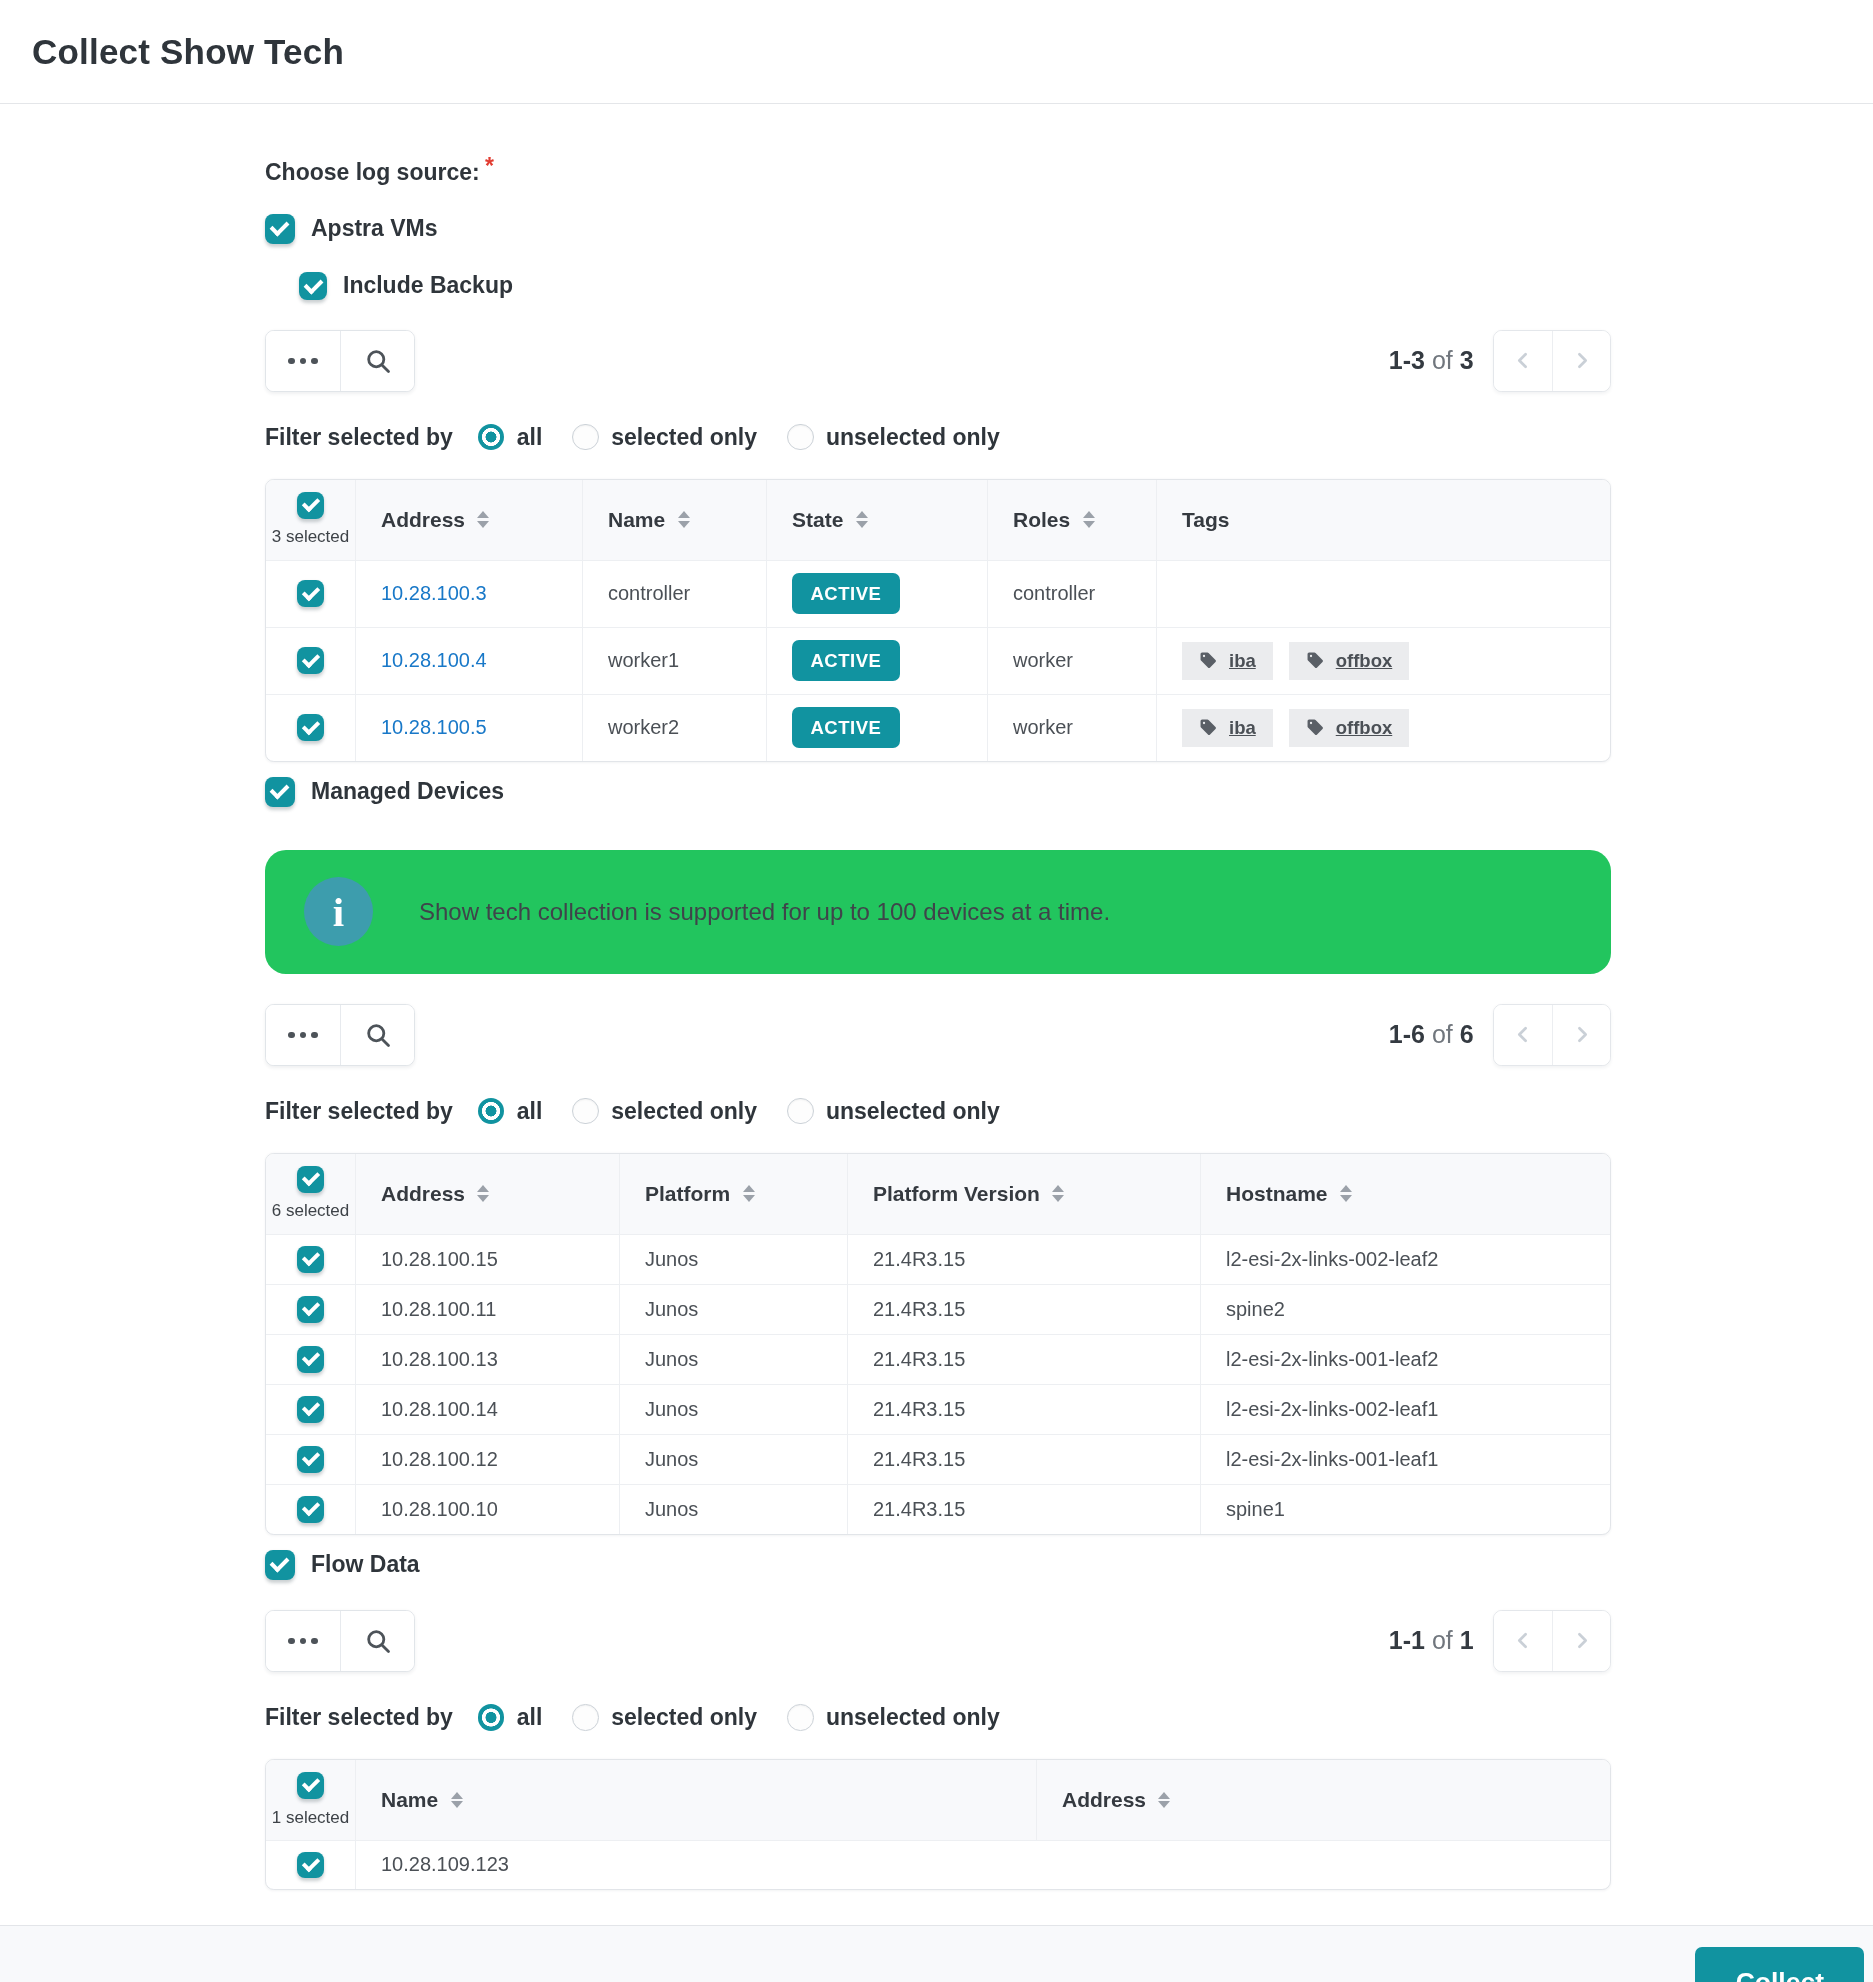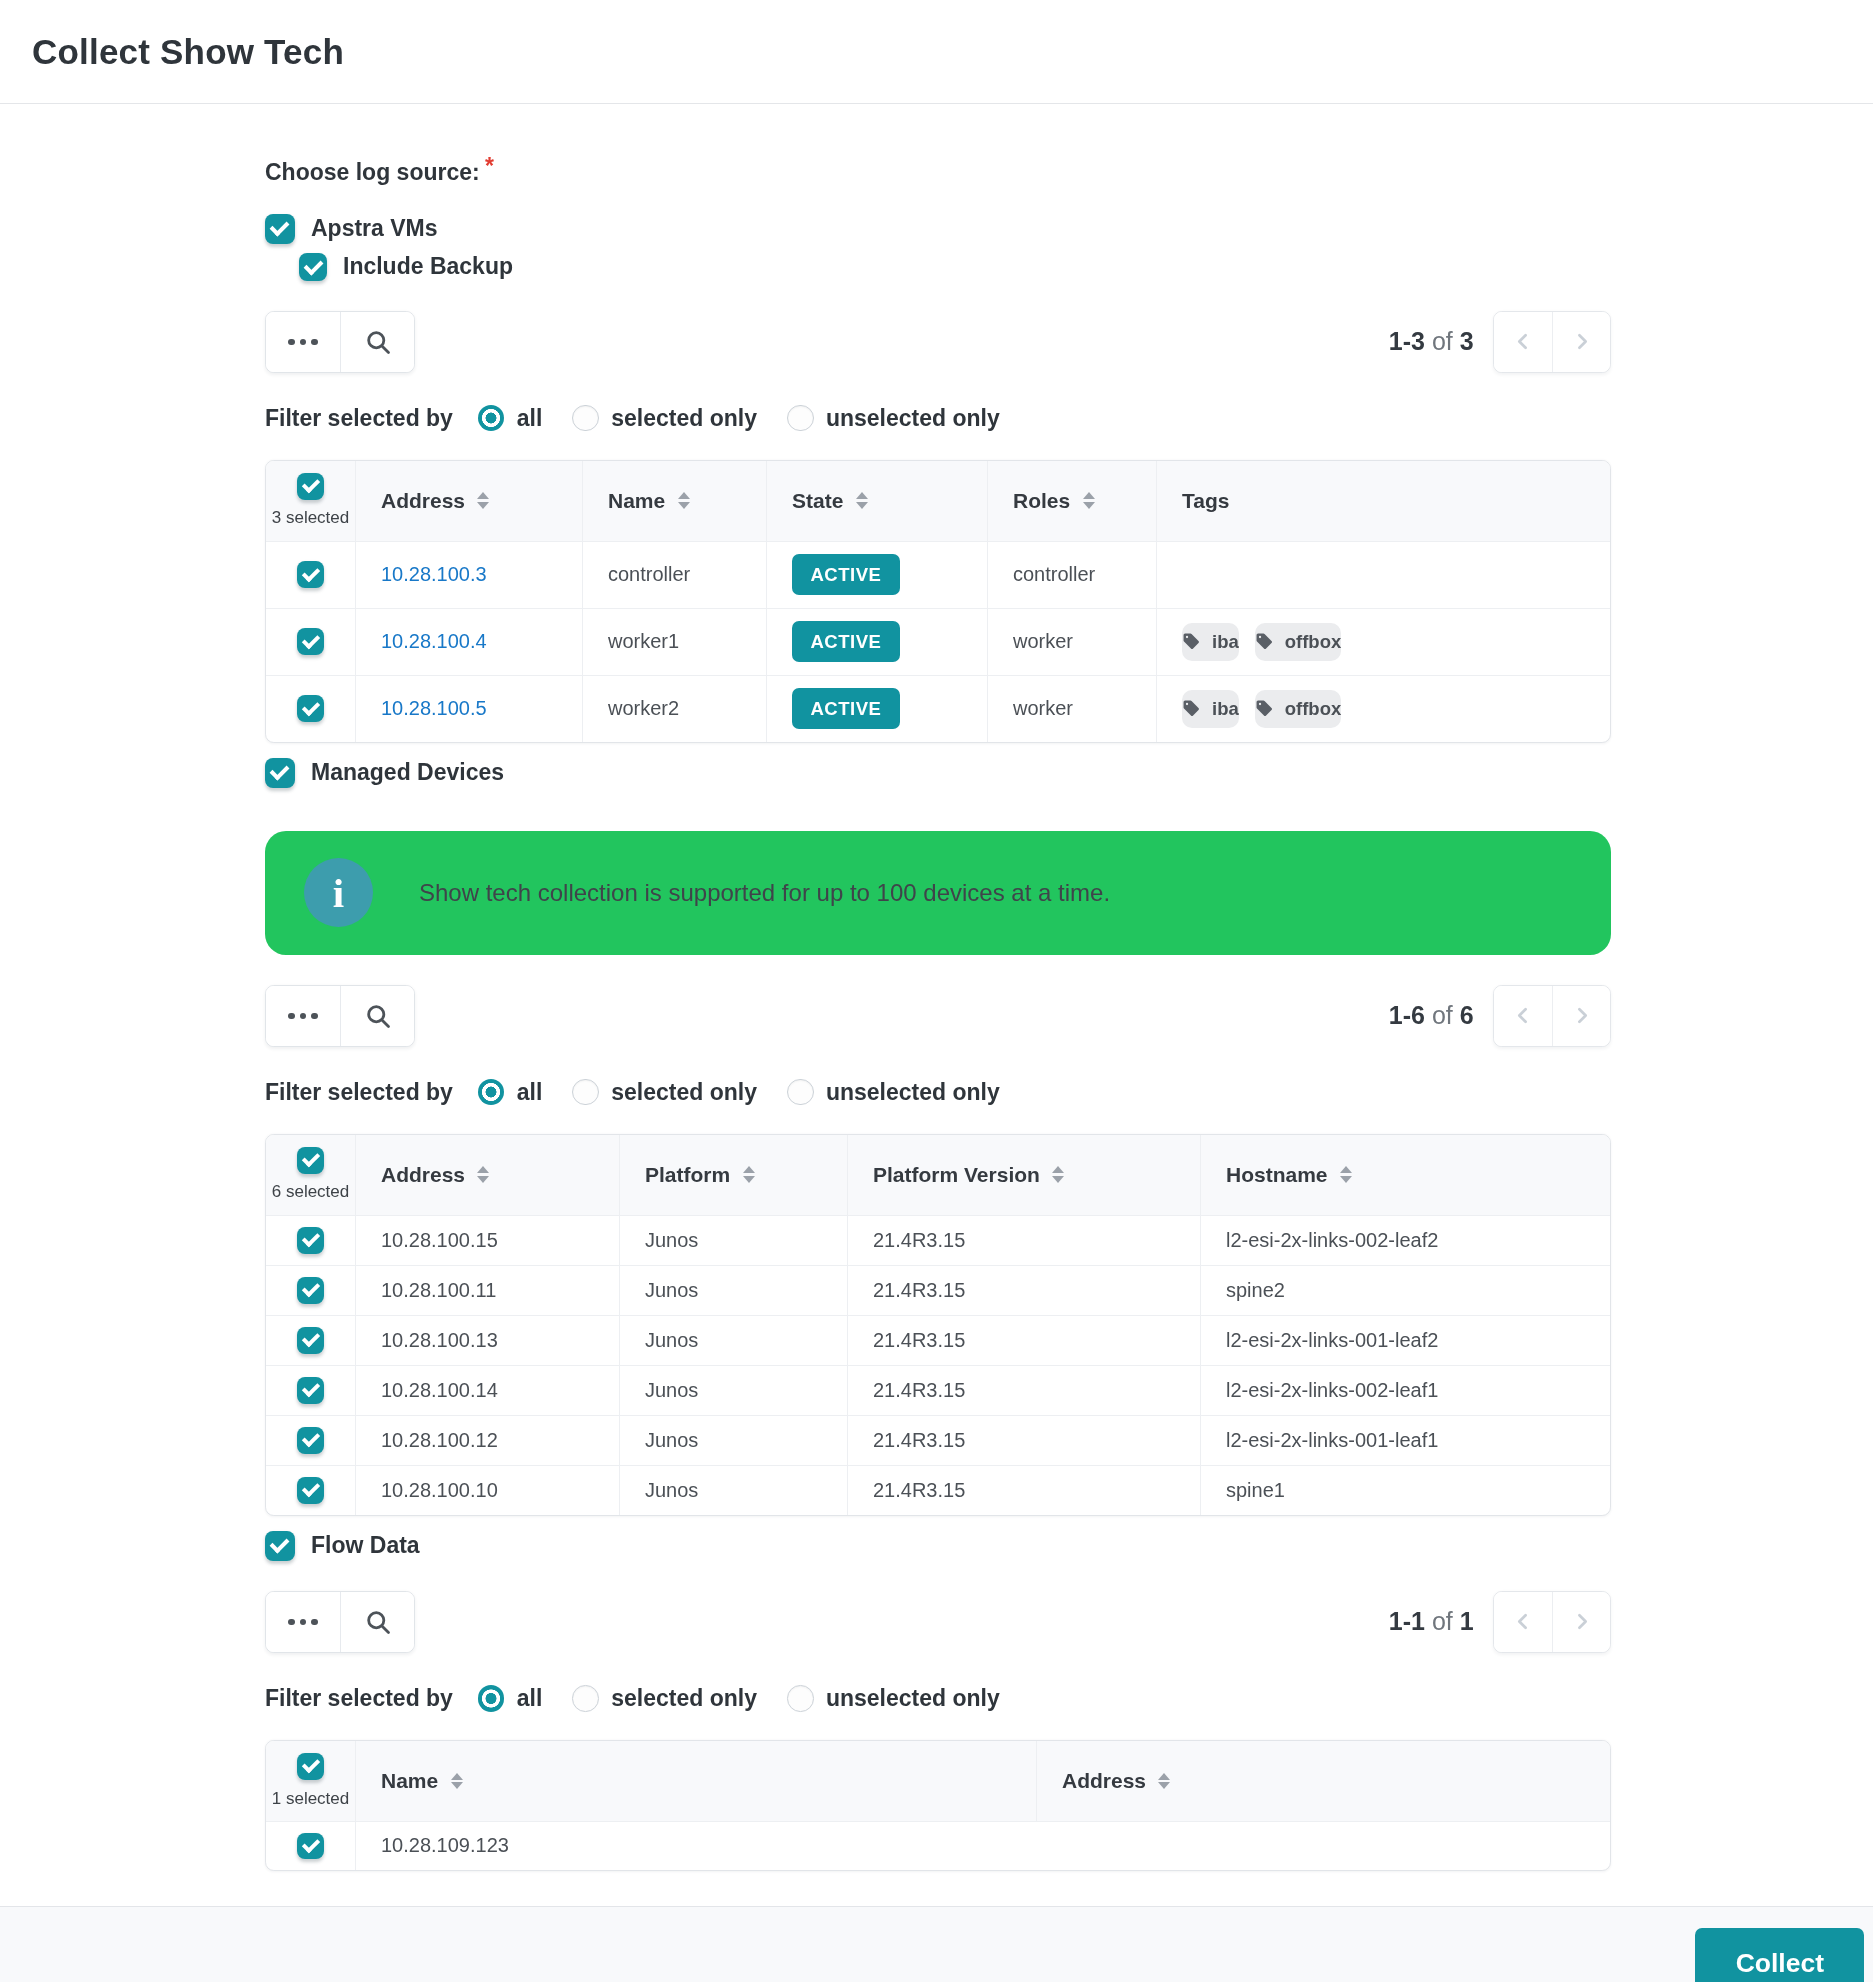--- a/index.html
+++ b/index.html
@@ -17,21 +17,21 @@
 
   
   main { flex:1; }
   .content { margin-left:265px; width:1346px; padding-top:49px; padding-bottom:35px; }
 
   .field-label { font-size:23px; font-weight:700; color:#2f353b; }
   .req { color:#e23d32; font-size:23px; font-weight:700; vertical-align:super; margin-left:5.3px; }
 
   
   .check-row { display:flex; align-items:center; gap:16px; margin-top:28px; }
-  .check-row.indent { margin-left:34px; margin-top:9px;text-align:center; }
+  .check-row.indent { margin-left:34px; margin-top:28px;text-align:center; }
   .check-label { font-size:23px; font-weight:700; color:#2f353b; }
 
   .cb { width:28px; height:28px; border-radius:8px; background:#1193a0; position:relative;
         box-shadow:0 2.6px 3.5px rgba(20,40,50,.22); flex:0 0 auto; cursor:pointer; }
   .cb::after { content:""; position:absolute; left:6.2px; top:7px; width:13.2px; height:7px;
         border-left:4px solid #fff; border-bottom:4px solid #fff; transform:rotate(-45deg); }
   .cb.lg { width:30px; height:30px; }
   .cb.sm { width:26.5px; height:26.5px; }
   .cb.sm::after { left:5.3px; top:6.2px; width:12.4px; height:6.2px; }
 
@@ -90,22 +90,22 @@
   .sort { display:inline-flex; flex-direction:column; gap:2.6px; margin-left:12.4px; }
   .sort i { width:0; height:0; border-left:6.2px solid transparent; border-right:6.2px solid transparent; }
   .sort .up { border-bottom:7px solid #9ba1a9; }
   .sort .down { border-top:7px solid #9ba1a9; }
 
   a.cell-link { color:#1878c8; text-decoration:none; cursor:pointer; }
 
   .badge { background:#1193a0; color:#fff; font-size:18.5px; font-weight:800; letter-spacing:0.5px;
         padding:9.7px 18.5px; border-radius:7px; }
 
-  .tag-pill { display:inline-flex; align-items:center; gap:11.5px; background:#ebecee; border-radius:10px;
-        padding:8px 0; font-size:18.5px; font-weight:600; color:#4b5056; }
+  .tag-pill { display:inline-flex; align-items:center; gap:11.5px; background:#ebecee; border-radius:0;
+        padding:8px 17px; font-size:18.5px; font-weight:600; color:#4b5056;text-decoration:underline; }
 
   
   .info-banner { margin-top:43px; min-height:124px; background:#22c55e; border-radius:21px;
         display:flex; align-items:center; }
   .info-icon { width:69px; height:69px; border-radius:50%; background:#3d9dad; margin-left:39px;
         position:relative; flex:0 0 auto; }
   .info-icon::after { content:"i"; position:absolute; inset:0; display:flex; align-items:center;
         justify-content:center; color:#fff; font-size:41px; font-weight:800;
         font-family:"Liberation Serif","DejaVu Serif",serif; }
   .info-text { margin-left:46px; font-size:24px; color:#3f444a; }

